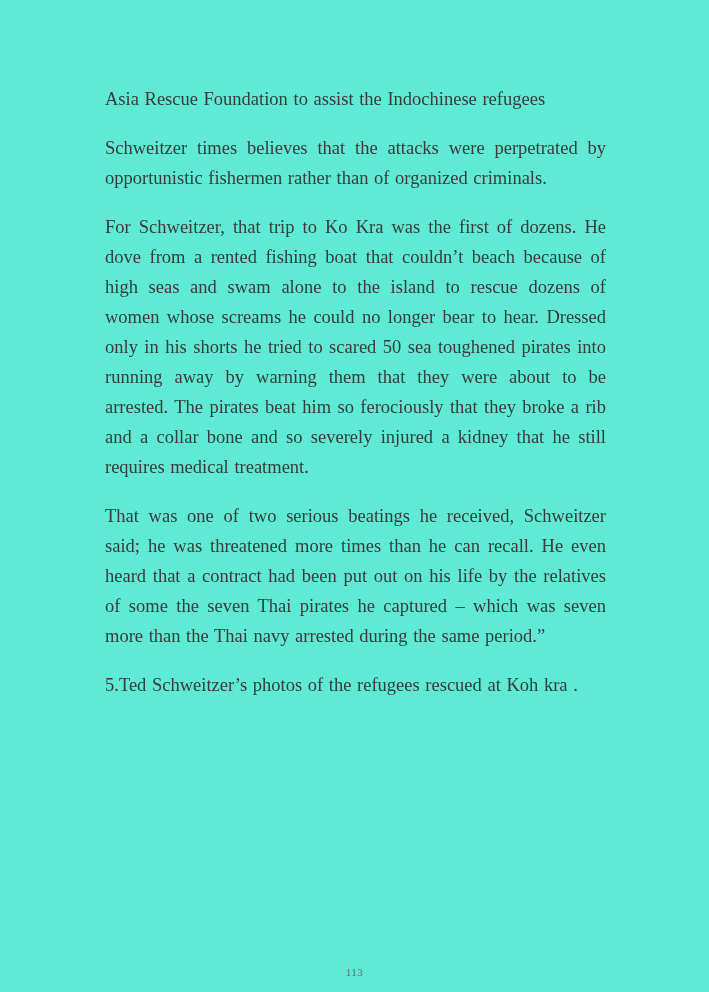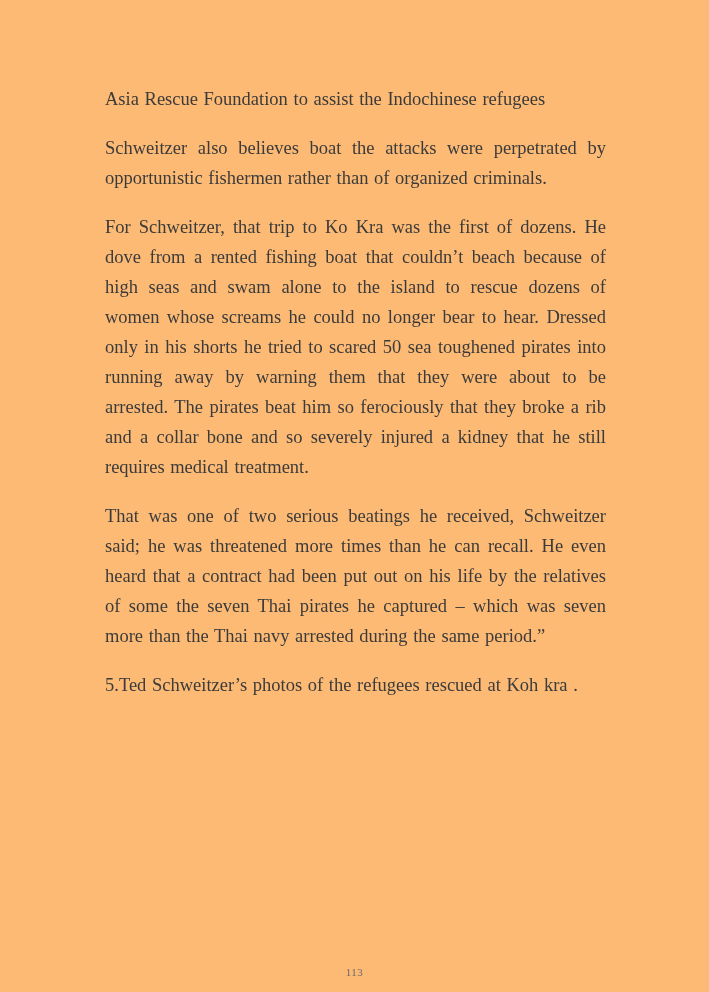--- a/index.html
+++ b/index.html
@@ -11,21 +11,21 @@
     width: 709px;
     height: 992px;
     position: relative;
     font-family: "Liberation Serif", "DejaVu Serif", serif;
     color: #3b3b3b;
     overflow: hidden;
   }
   .page {
     position: absolute;
     inset: 0;
-    background: #fdba74;
+    background: #5eead4;
   }
   .text-block {
     position: absolute;
     left: 105px;
     top: 84px;
     width: 501px;
   }
   .para {
     font-size: 18.5px;
     line-height: 30px;
@@ -46,19 +46,19 @@
     color: #6b6b6b;
     letter-spacing: 0.5px;
   }
 </style>
 </head>
 <body>
 
 <div class="page">
   <div class="text-block">
     <p class="para">Asia Rescue Foundation to assist the Indochinese refugees</p>
-    <p class="para">Schweitzer also believes boat the attacks were perpetrated by opportunistic fishermen rather than of organized criminals.</p>
+    <p class="para">Schweitzer times believes that the attacks were perpetrated by opportunistic fishermen rather than of organized criminals.</p>
     <p class="para">For Schweitzer, that trip to Ko Kra was the first of dozens. He dove from a rented fishing boat that couldn’t beach because of high seas and swam alone to the island to rescue dozens of women whose screams he could no longer bear to hear. Dressed only in his shorts he tried to scared 50 sea toughened pirates into running away by warning them that they were about to be arrested. The pirates beat him so ferociously that they broke a rib and a collar bone and so severely injured a kidney that he still requires medical treatment.</p>
     <p class="para">That was one of two serious beatings he received, Schweitzer said; he was threatened more times than he can recall. He even heard that a contract had been put out on his life by the relatives of some the seven Thai pirates he captured – which was seven more than the Thai navy arrested during the same period.”</p>
     <p class="para">5.Ted Schweitzer’s photos of the refugees rescued at Koh kra .</p>
   </div>
   <div class="page-number">113</div>
 </div>
 
 </body></html>

